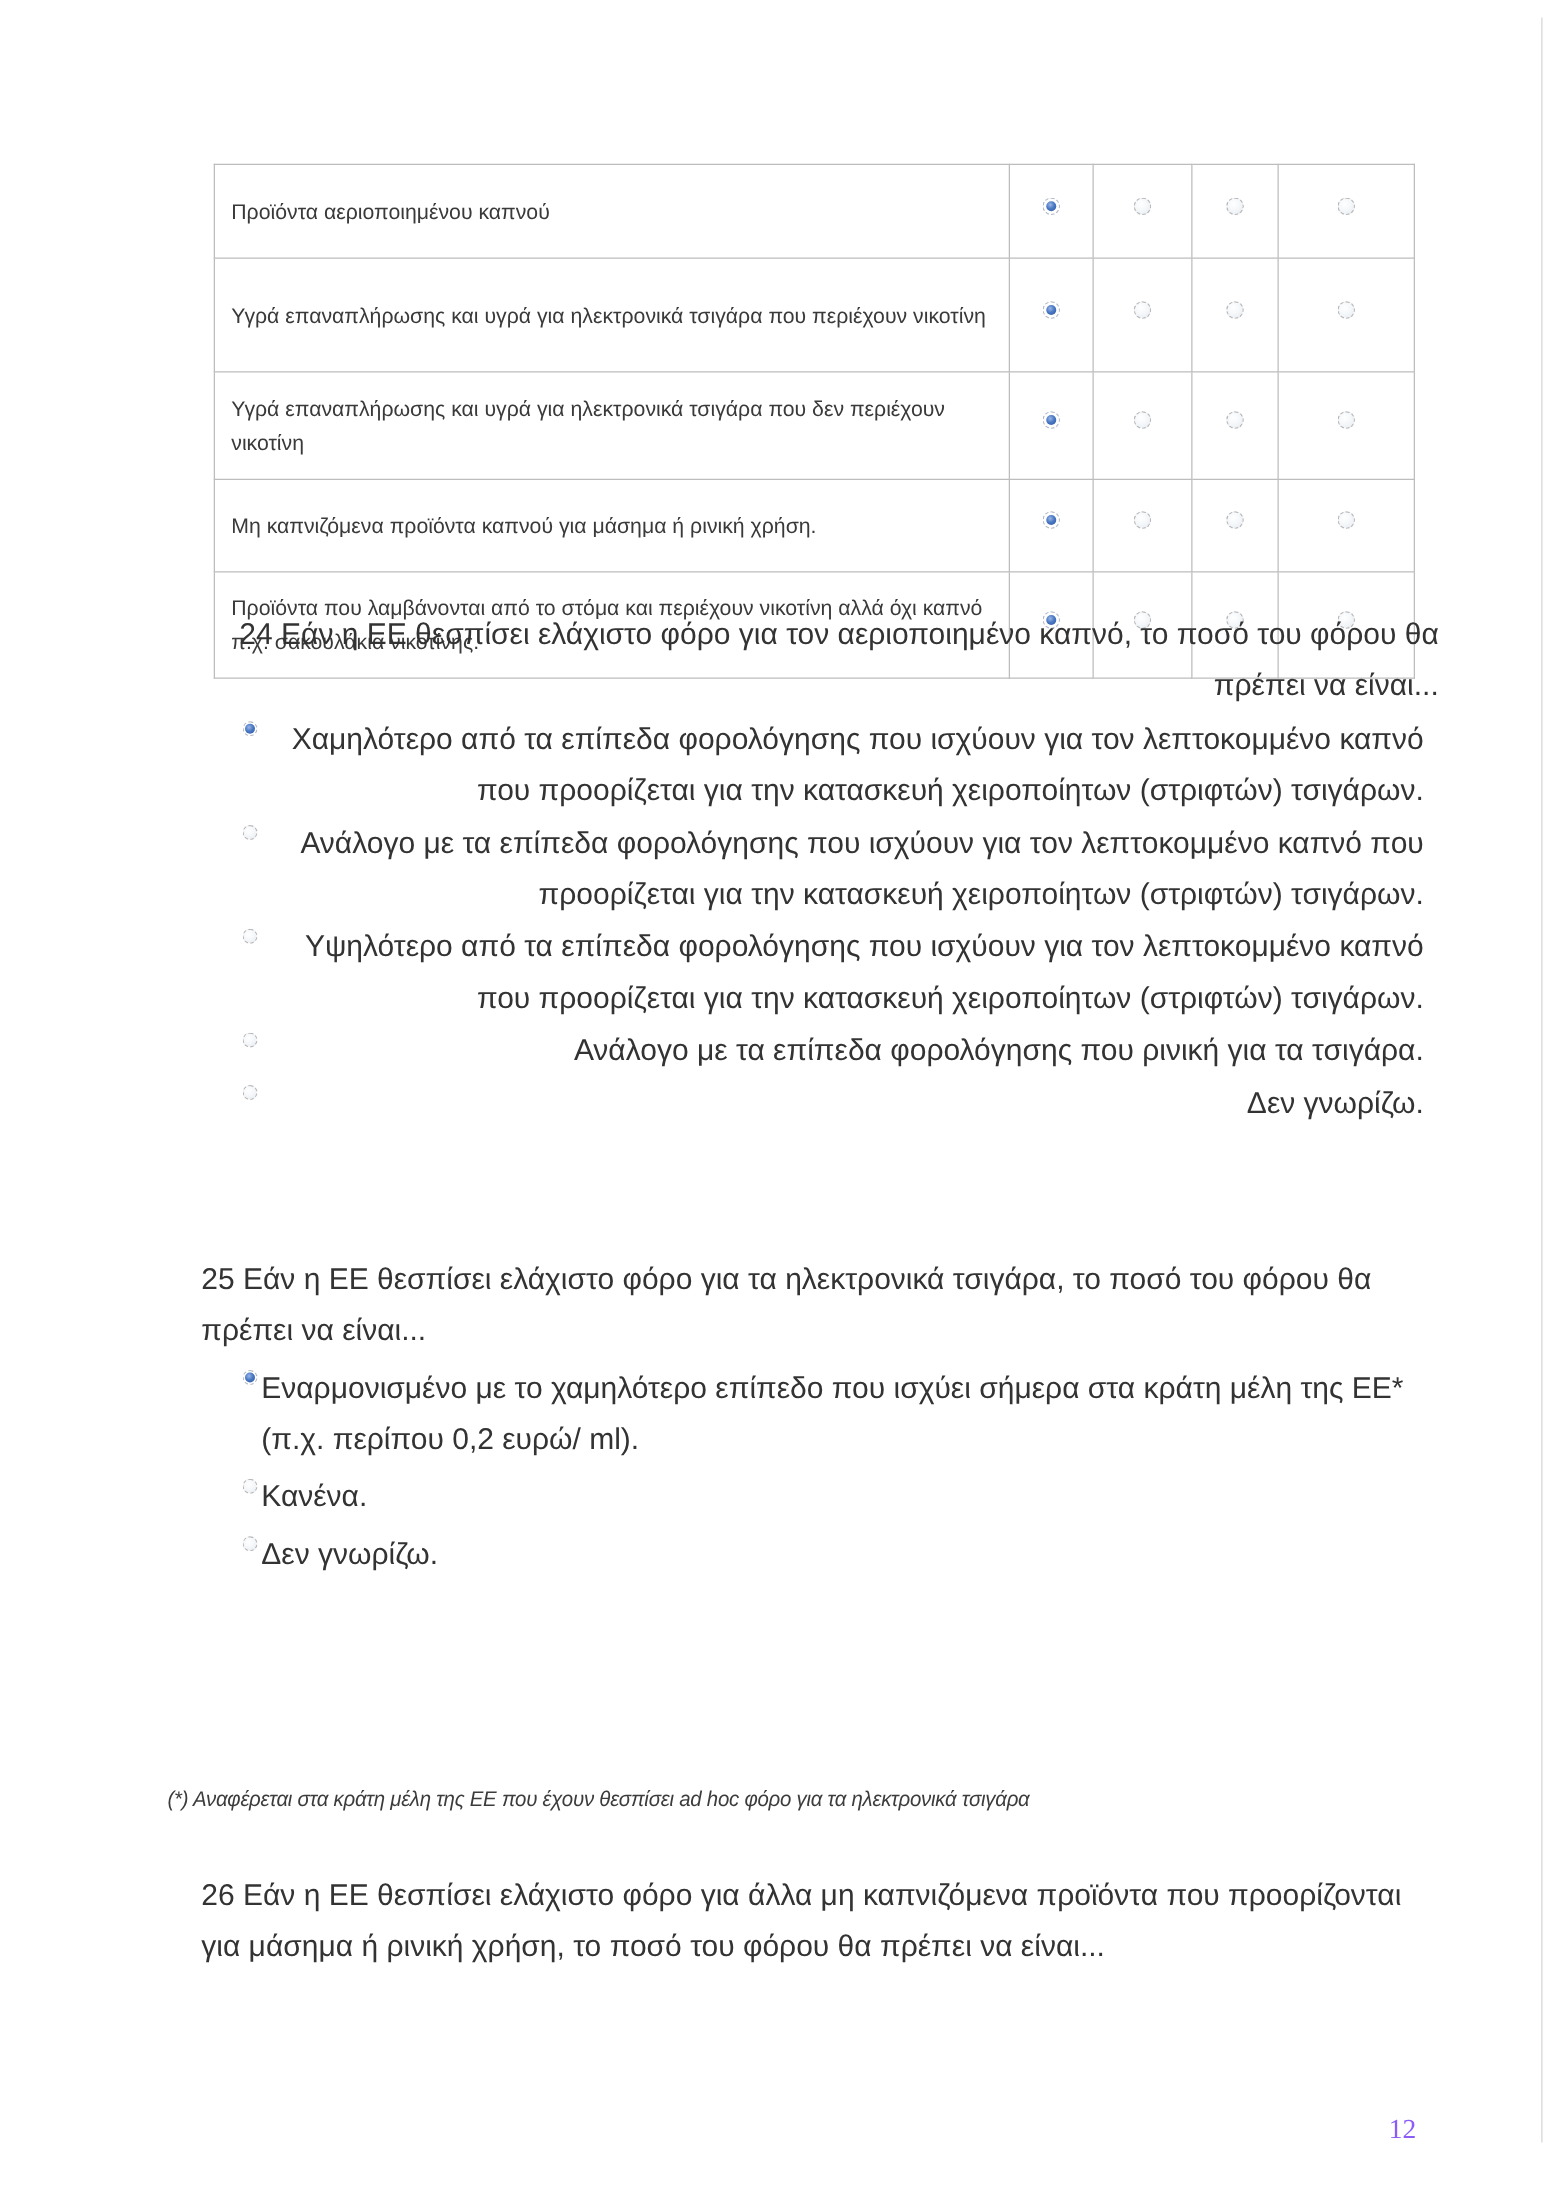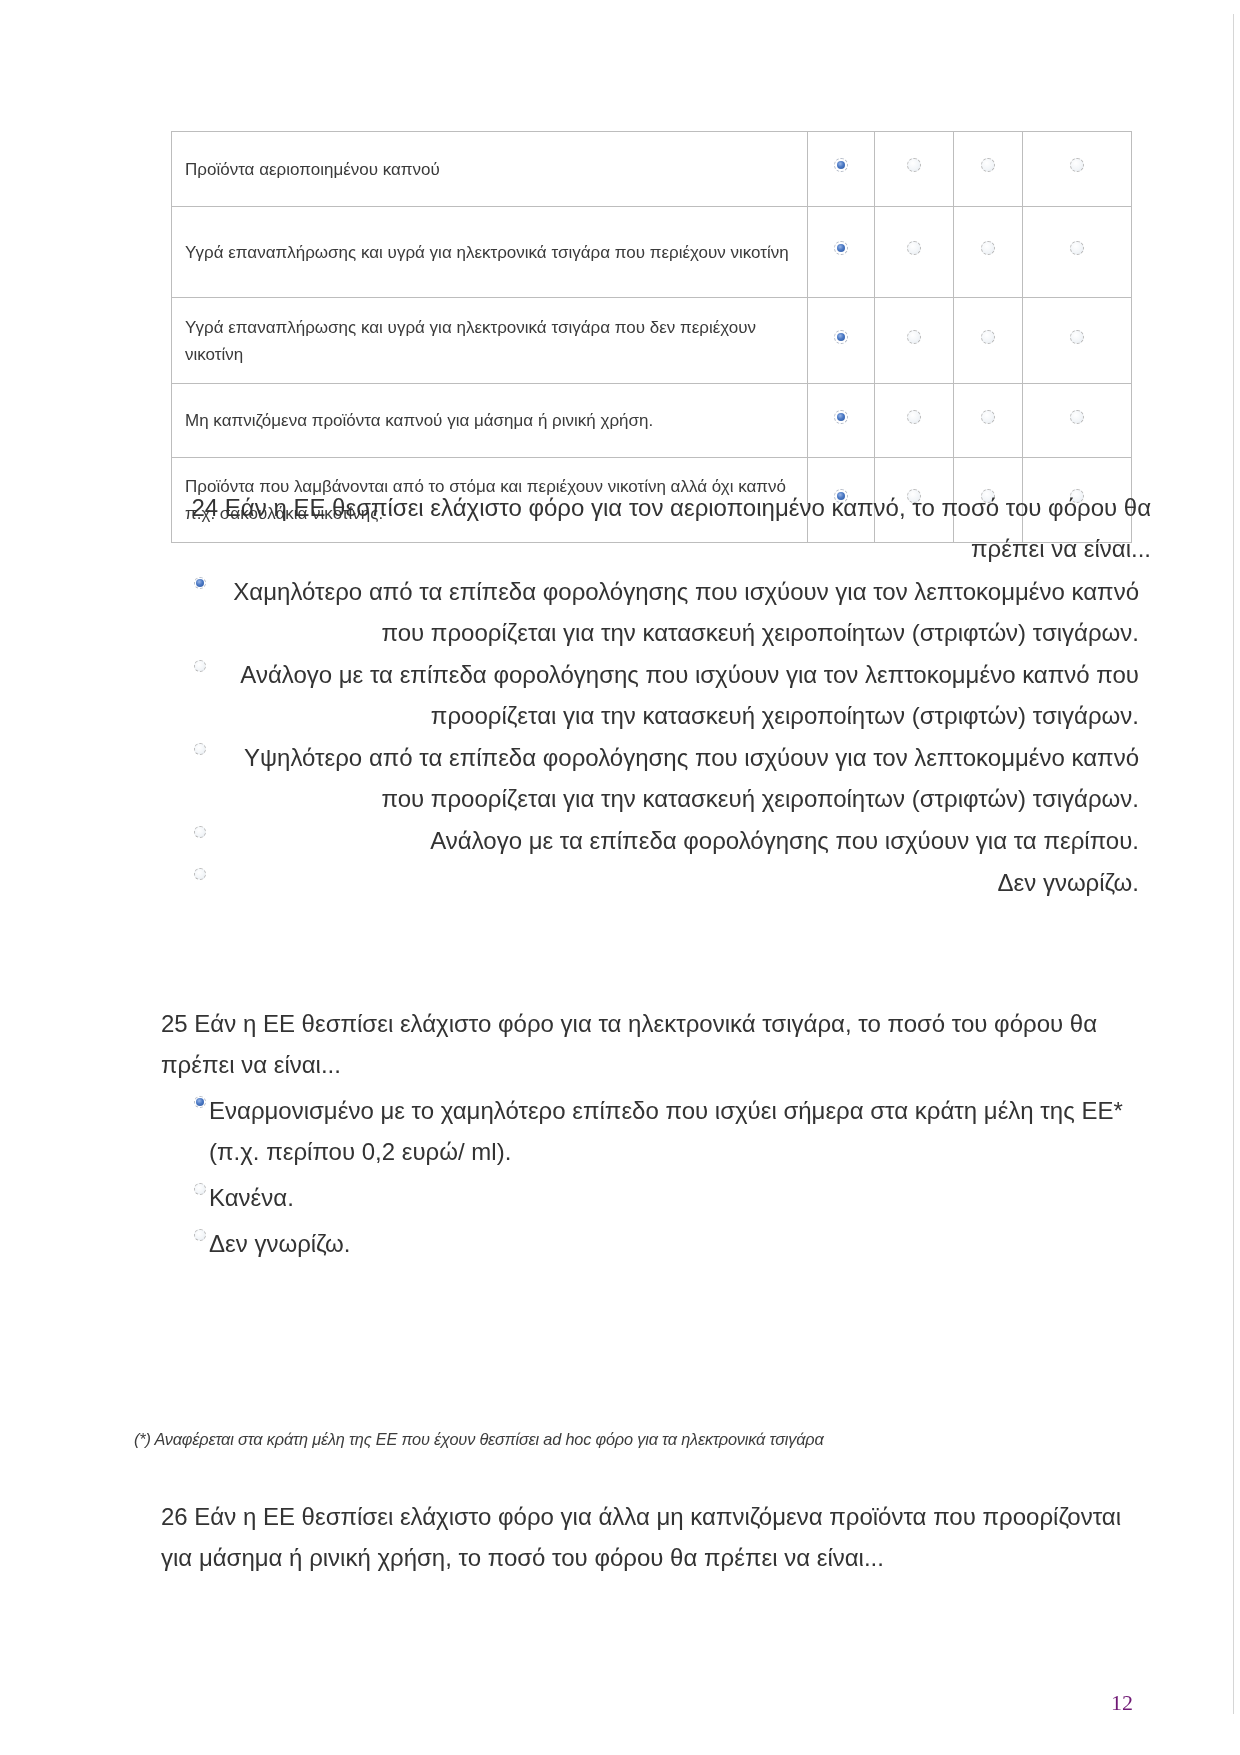--- a/index.html
+++ b/index.html
@@ -42,21 +42,21 @@
   .option { position: relative; padding-left: 36px; margin-left: 0; }
   .option .radio { position: absolute; left: 21px; top: 6px; }
   .option .otext { display: block; }
   .q24 .options { margin-top: 2px; }
   .q24 .option { margin-bottom: 1px; }
   .q25 .options { margin-top: 5px; }
   .q25 .option { margin-bottom: 5px; }
 
   .footnote { position: absolute; left: 134px; top: 1430px; font-size: 17px; font-style: italic; color: #3c3c3c;
               letter-spacing: -0.2px; transform: scaleX(0.96); transform-origin: left; }
-  .page-number { position: absolute; left: 1111px; top: 1690px; font-family: "Liberation Serif", serif; font-size: 22px; color: #701a75; }
+  .page-number { position: absolute; left: 1111px; top: 1690px; font-family: "Liberation Serif", serif; font-size: 22px; color: #8b5cf6; }
 </style>
 </head>
 <body>
 
 <div class="scan-edge"></div>
 
 <table class="matrix">
   <tbody>
     <tr class="r1">
       <td class="label">Προϊόντα αεριοποιημένου καπνού</td>
@@ -106,21 +106,21 @@
     <li class="option">
       <span class="radio"></span>
       <span class="otext">Ανάλογο με τα επίπεδα φορολόγησης που ισχύουν για τον λεπτοκομμένο καπνό που προορίζεται για την κατασκευή χειροποίητων (στριφτών) τσιγάρων.</span>
     </li>
     <li class="option">
       <span class="radio"></span>
       <span class="otext">Υψηλότερο από τα επίπεδα φορολόγησης που ισχύουν για τον λεπτοκομμένο καπνό που προορίζεται για την κατασκευή χειροποίητων (στριφτών) τσιγάρων.</span>
     </li>
     <li class="option">
       <span class="radio"></span>
-      <span class="otext">Ανάλογο με τα επίπεδα φορολόγησης που ισχύουν για τα περίπου.</span>
+      <span class="otext">Ανάλογο με τα επίπεδα φορολόγησης που ρινική για τα τσιγάρα.</span>
     </li>
     <li class="option">
       <span class="radio"></span>
       <span class="otext">Δεν γνωρίζω.</span>
     </li>
   </ul>
 </div>
 
 <div class="question q25">
   <span class="qtext">25 Εάν η ΕΕ θεσπίσει ελάχιστο φόρο για τα ηλεκτρονικά τσιγάρα, το ποσό του φόρου θα πρέπει να είναι...</span>

